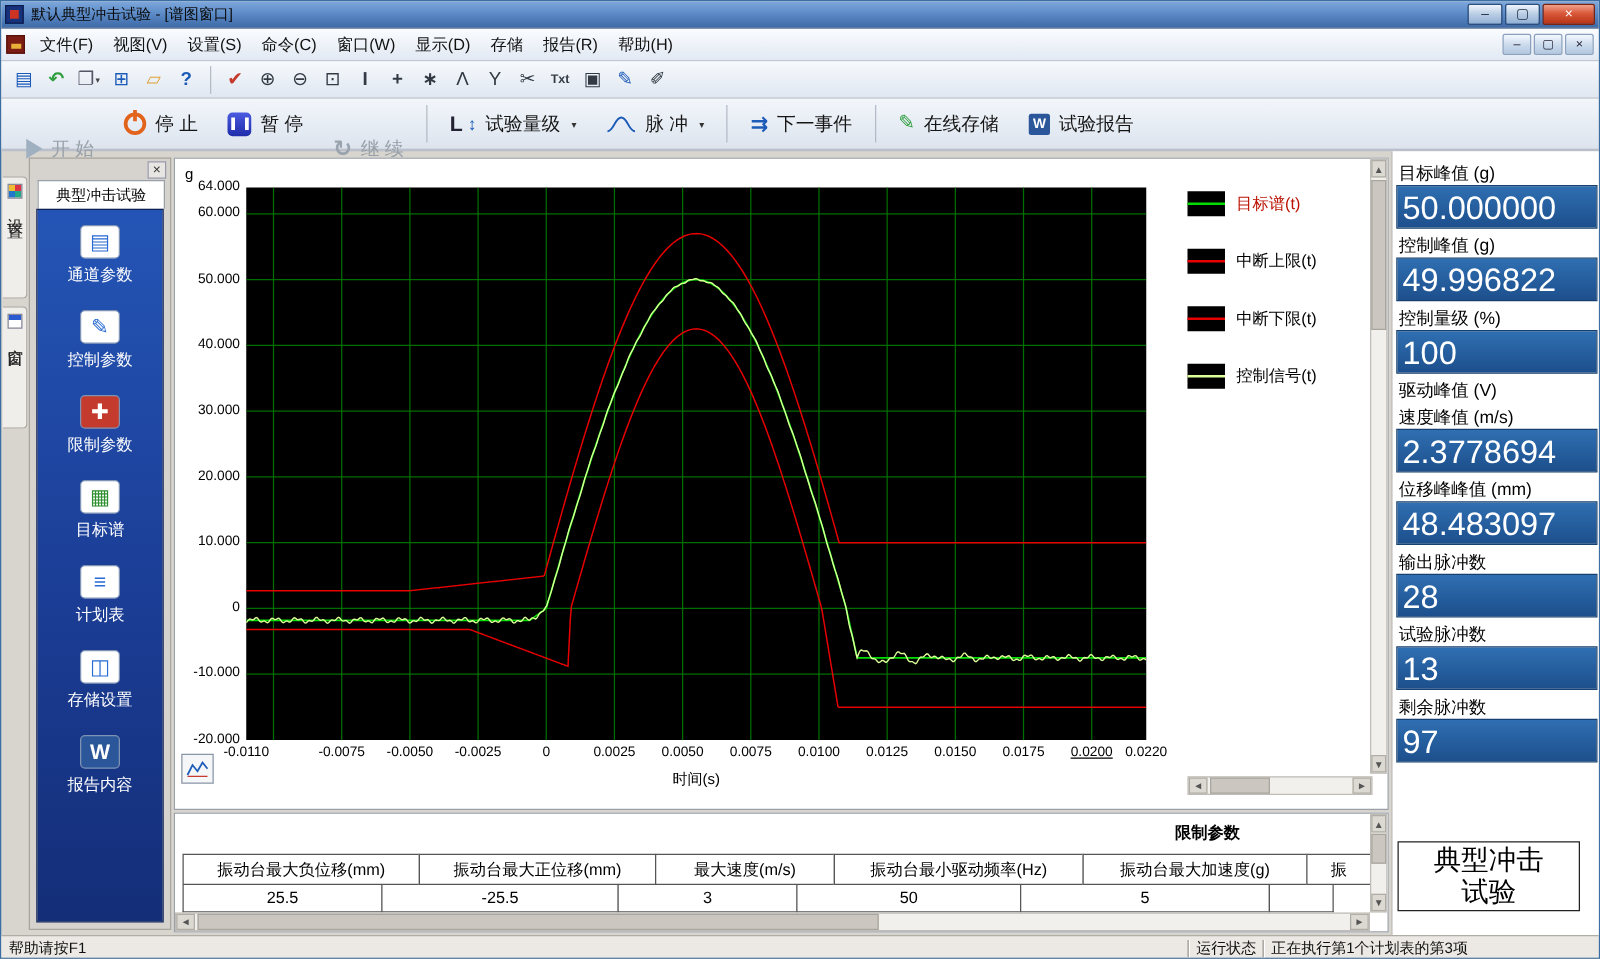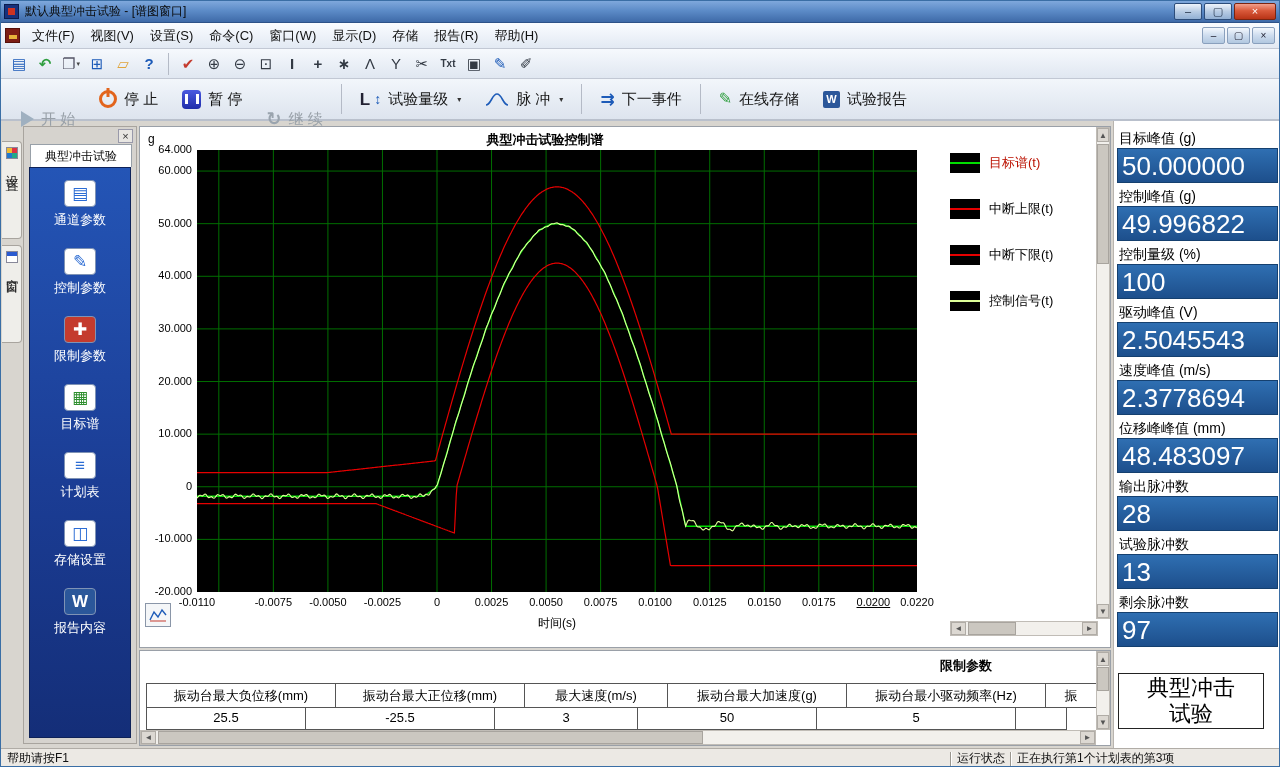--- a/index.html
+++ b/index.html
@@ -316,21 +316,20 @@
             <div class="tile" style="background: rgb(43, 87, 154);">
               <span style="color: rgb(255, 255, 255); font-weight: bold;">W</span>
             </div>
             <div class="side-label">报告内容</div>
           </div>
         </div>
     </div>
   </div>
 
   <div class="chart-region">
-    <div class="chart-title">典型冲击试验控制谱</div>
     <div class="y-unit">g</div>
     <div id="plot">
       <svg id="plot-svg" viewBox="0 0 720 442" preserveAspectRatio="none">
           <line x1="21.8181818181818" y1="0" x2="21.8181818181818" y2="442" stroke="#006e00" stroke-width="1"></line>
           <line x1="76.36363636363636" y1="0" x2="76.36363636363636" y2="442" stroke="#006e00" stroke-width="1"></line>
           <line x1="130.9090909090909" y1="0" x2="130.9090909090909" y2="442" stroke="#006e00" stroke-width="1"></line>
           <line x1="185.4545454545454" y1="0" x2="185.4545454545454" y2="442" stroke="#006e00" stroke-width="1"></line>
           <line x1="240" y1="0" x2="240" y2="442" stroke="#006e00" stroke-width="1"></line>
           <line x1="294.5454545454545" y1="0" x2="294.5454545454545" y2="442" stroke="#006e00" stroke-width="1"></line>
           <line x1="349.0909090909091" y1="0" x2="349.0909090909091" y2="442" stroke="#006e00" stroke-width="1"></line>
@@ -431,22 +430,22 @@
     </div>
   </div>
 
   <div class="bottom-region">
     <span class="limits-title">限制参数</span>
     <div class="limits-table">
       <div class="trow" id="limits-head">
           <div class="tcell" style="width: 190px;">振动台最大负位移(mm)</div>
           <div class="tcell" style="width: 190px;">振动台最大正位移(mm)</div>
           <div class="tcell" style="width: 144px;">最大速度(m/s)</div>
+          <div class="tcell" style="width: 200px;">振动台最小驱动频率(Hz)</div>
           <div class="tcell" style="width: 180px;">振动台最大加速度(g)</div>
-          <div class="tcell" style="width: 200px;">振动台最小驱动频率(Hz)</div>
           <div class="tcell" style="width: 52px;">振</div>
         </div>
       <div class="trow vals" id="limits-row">
           <div class="tcell" style="width: 160px;">25.5</div>
           <div class="tcell" style="width: 190px;">-25.5</div>
           <div class="tcell" style="width: 144px;">3</div>
           <div class="tcell" style="width: 180px;">50</div>
           <div class="tcell" style="width: 200px;">5</div>
           <div class="tcell" style="width: 52px;"></div>
         </div>
@@ -469,21 +468,20 @@
 
   <div class="right-panel">
     <div class="param-list" id="param-list">
         <div class="pl">目标峰值 (g)</div>
         <div class="pv">50.000000</div>
         <div class="pl">控制峰值 (g)</div>
         <div class="pv">49.996822</div>
         <div class="pl">控制量级 (%)</div>
         <div class="pv">100</div>
         <div class="pl">驱动峰值 (V)</div>
-        <div class="pv">2.5045543</div>
         <div class="pl">速度峰值 (m/s)</div>
         <div class="pv">2.3778694</div>
         <div class="pl">位移峰峰值 (mm)</div>
         <div class="pv">48.483097</div>
         <div class="pl">输出脉冲数</div>
         <div class="pv">28</div>
         <div class="pl">试验脉冲数</div>
         <div class="pv">13</div>
         <div class="pl">剩余脉冲数</div>
         <div class="pv">97</div>

